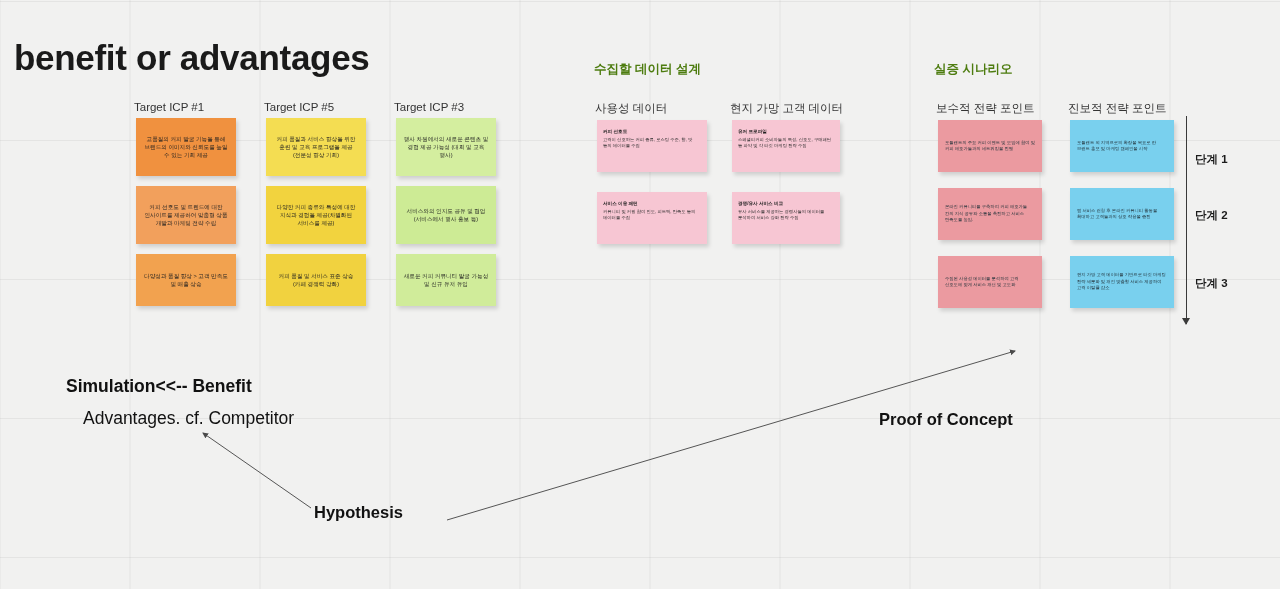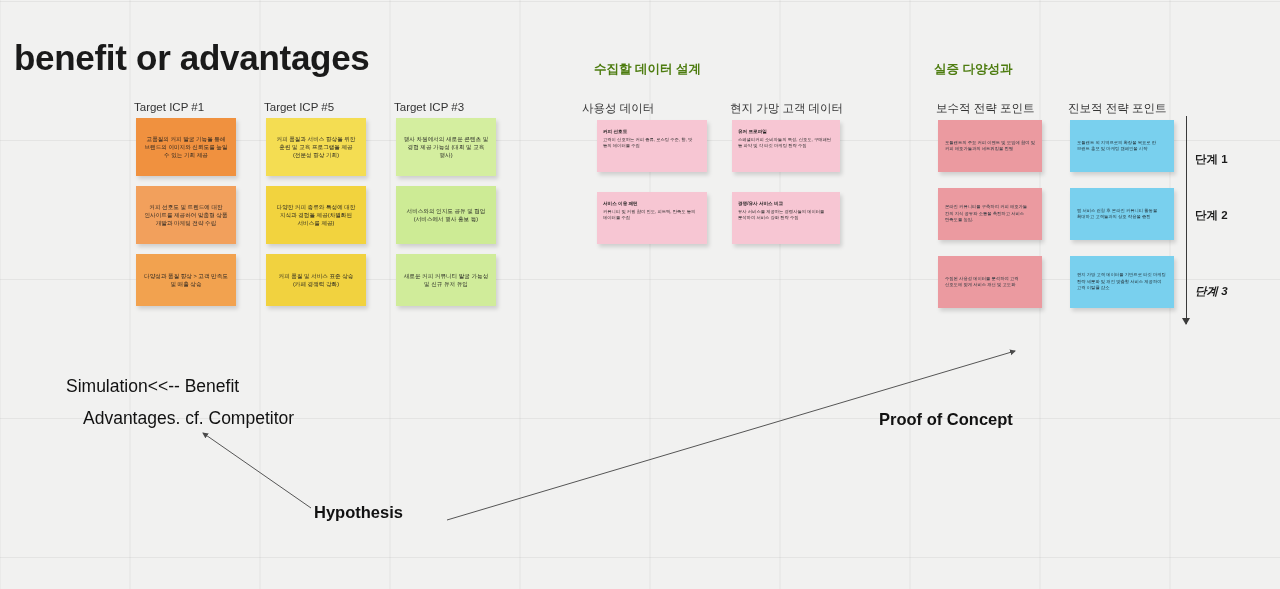--- a/index.html
+++ b/index.html
@@ -84,41 +84,41 @@
     border-left:4px solid transparent;border-right:4px solid transparent;
     border-top:7px solid #3a3a3a;
   }
   .stage-label{
     position:absolute;left:1195px;
     font-size:11.5px;font-weight:bold;color:#1c1c1c;white-space:nowrap;
   }
 
   
   .anno{position:absolute;white-space:nowrap;color:#111;}
-  #anno-sim{left:66px;top:376px;font-size:17.5px;}
+  #anno-sim{left:66px;top:376px;font-size:17.5px;font-weight:bold;}
   #anno-adv{left:60px;top:408px;font-size:17.5px;margin-left:23px;}
   #anno-hyp{left:314px;top:503px;font-size:16.5px;font-weight:bold;}
   #anno-poc{left:879px;top:410px;font-size:16.5px;font-weight:bold;}
 
   svg#arrows{position:absolute;left:0;top:0;width:1280px;height:589px;pointer-events:none;}
 </style>
 </head>
 <body>
 
 <div id="board"></div>
 
 <div class="abs" id="maintitle">benefit or advantages</div>
 
 <div class="abs section-head" style="left:594px;top:61px;">수집할 데이터 설계</div>
-<div class="abs section-head" style="left:934px;top:61px;">실증 다양성과</div>
+<div class="abs section-head" style="left:934px;top:61px;">실증 시나리오</div>
 
 <div class="abs col-head" style="left:134px;top:101px;">Target ICP #1</div>
 <div class="abs col-head" style="left:264px;top:101px;">Target ICP #5</div>
 <div class="abs col-head" style="left:394px;top:101px;">Target ICP #3</div>
-<div class="abs col-head" style="left:582px;top:101px;">사용성 데이터</div>
+<div class="abs col-head" style="left:595px;top:101px;">사용성 데이터</div>
 <div class="abs col-head" style="left:730px;top:101px;">현지 가망 고객 데이터</div>
 <div class="abs col-head" style="left:936px;top:101px;">보수적 전략 포인트</div>
 <div class="abs col-head" style="left:1068px;top:101px;">진보적 전략 포인트</div>
 
 <div class="note" style="left:136px;top:118px;width:100px;height:58px;background:#f0913f;">
   <div class="ntxt" style="font-size:5.6px;">고품질의 커피 발굴 기능을 통해 브랜드의 이미지와 신뢰도를 높일 수 있는 기회 제공</div>
 </div>
 <div class="note" style="left:136px;top:186px;width:100px;height:58px;background:#f2a05c;">
   <div class="ntxt" style="font-size:5.6px;">커피 선호도 및 트렌드에 대한 인사이트를 제공하여 맞춤형 상품 개발과 마케팅 전략 수립</div>
 </div>
@@ -181,21 +181,21 @@
   <div class="nbody">앱 서비스 런칭 후 온라인 커뮤니티 활동을 확대하고 고객들과의 상호 작용을 증진</div>
 </div>
 <div class="note scen" style="left:1070px;top:256px;width:104px;height:52px;background:#79d0ee;justify-content:center;">
   <div class="nbody">현지 가망 고객 데이터를 기반으로 타깃 마케팅 전략 세분화 및 개인 맞춤형 서비스 제공하여 고객 이탈률 감소</div>
 </div>
 
 <div id="stage-axis"></div>
 <div id="stage-arrow"></div>
 <div class="stage-label" style="top:152px;">단계 1</div>
 <div class="stage-label" style="top:208px;">단계 2</div>
-<div class="stage-label" style="top:284px;font-style:italic;">단계 3</div>
+<div class="stage-label" style="top:276px;">단계 3</div>
 
 <div class="anno" id="anno-sim">Simulation&lt;&lt;-- Benefit</div>
 <div class="anno" id="anno-adv">Advantages. cf. Competitor</div>
 <div class="anno" id="anno-hyp">Hypothesis</div>
 <div class="anno" id="anno-poc">Proof of Concept</div>
 
 <svg id="arrows">
   <defs>
     <marker id="ah" markerWidth="7" markerHeight="7" refX="5" refY="3" orient="auto">
       <path d="M0,0 L6,3 L0,6 z" fill="#4a4a4a"></path>

